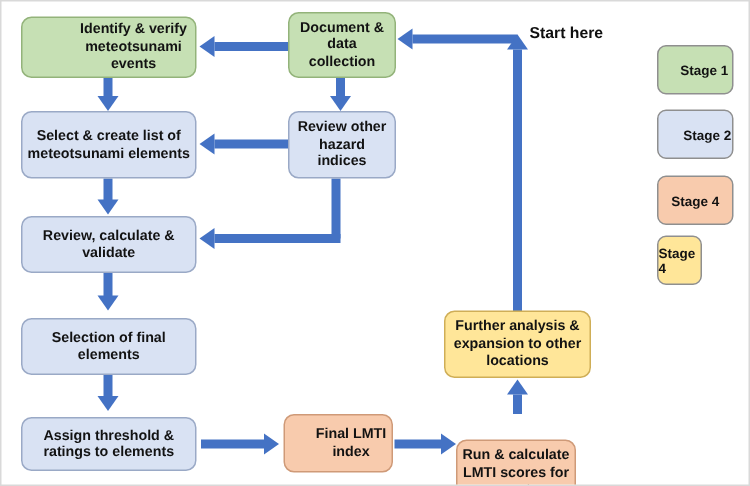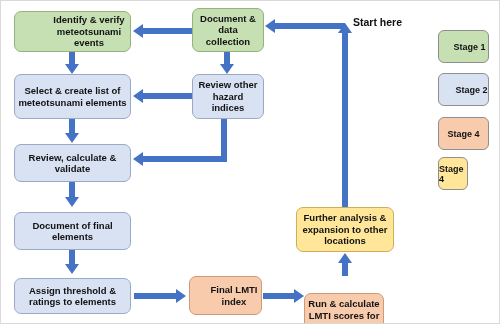--- a/index.html
+++ b/index.html
@@ -150,21 +150,21 @@
 
   <div class="node stage2" style="left:191px; top:73px; width:72px; height:45px;">
     <span>Review other hazard indices</span>
   </div>
 
   <div class="node stage2" style="left:13px; top:143px; width:117px; height:38px;">
     <span>Review, calculate &amp; validate</span>
   </div>
 
   <div class="node stage2" style="left:13px; top:211px; width:117px; height:38px;">
-    <span>Document of final elements</span>
+    <span>Selection of final elements</span>
   </div>
 
   <div class="node stage2" style="left:13px; top:277px; width:117px; height:36px;">
     <span>Assign threshold &amp; ratings to elements</span>
   </div>
 
   <div class="node stage3" style="left:188px; top:275px; width:73px; height:39px;padding-left:20px;">
     <span>Final LMTI index</span>
   </div>
 

